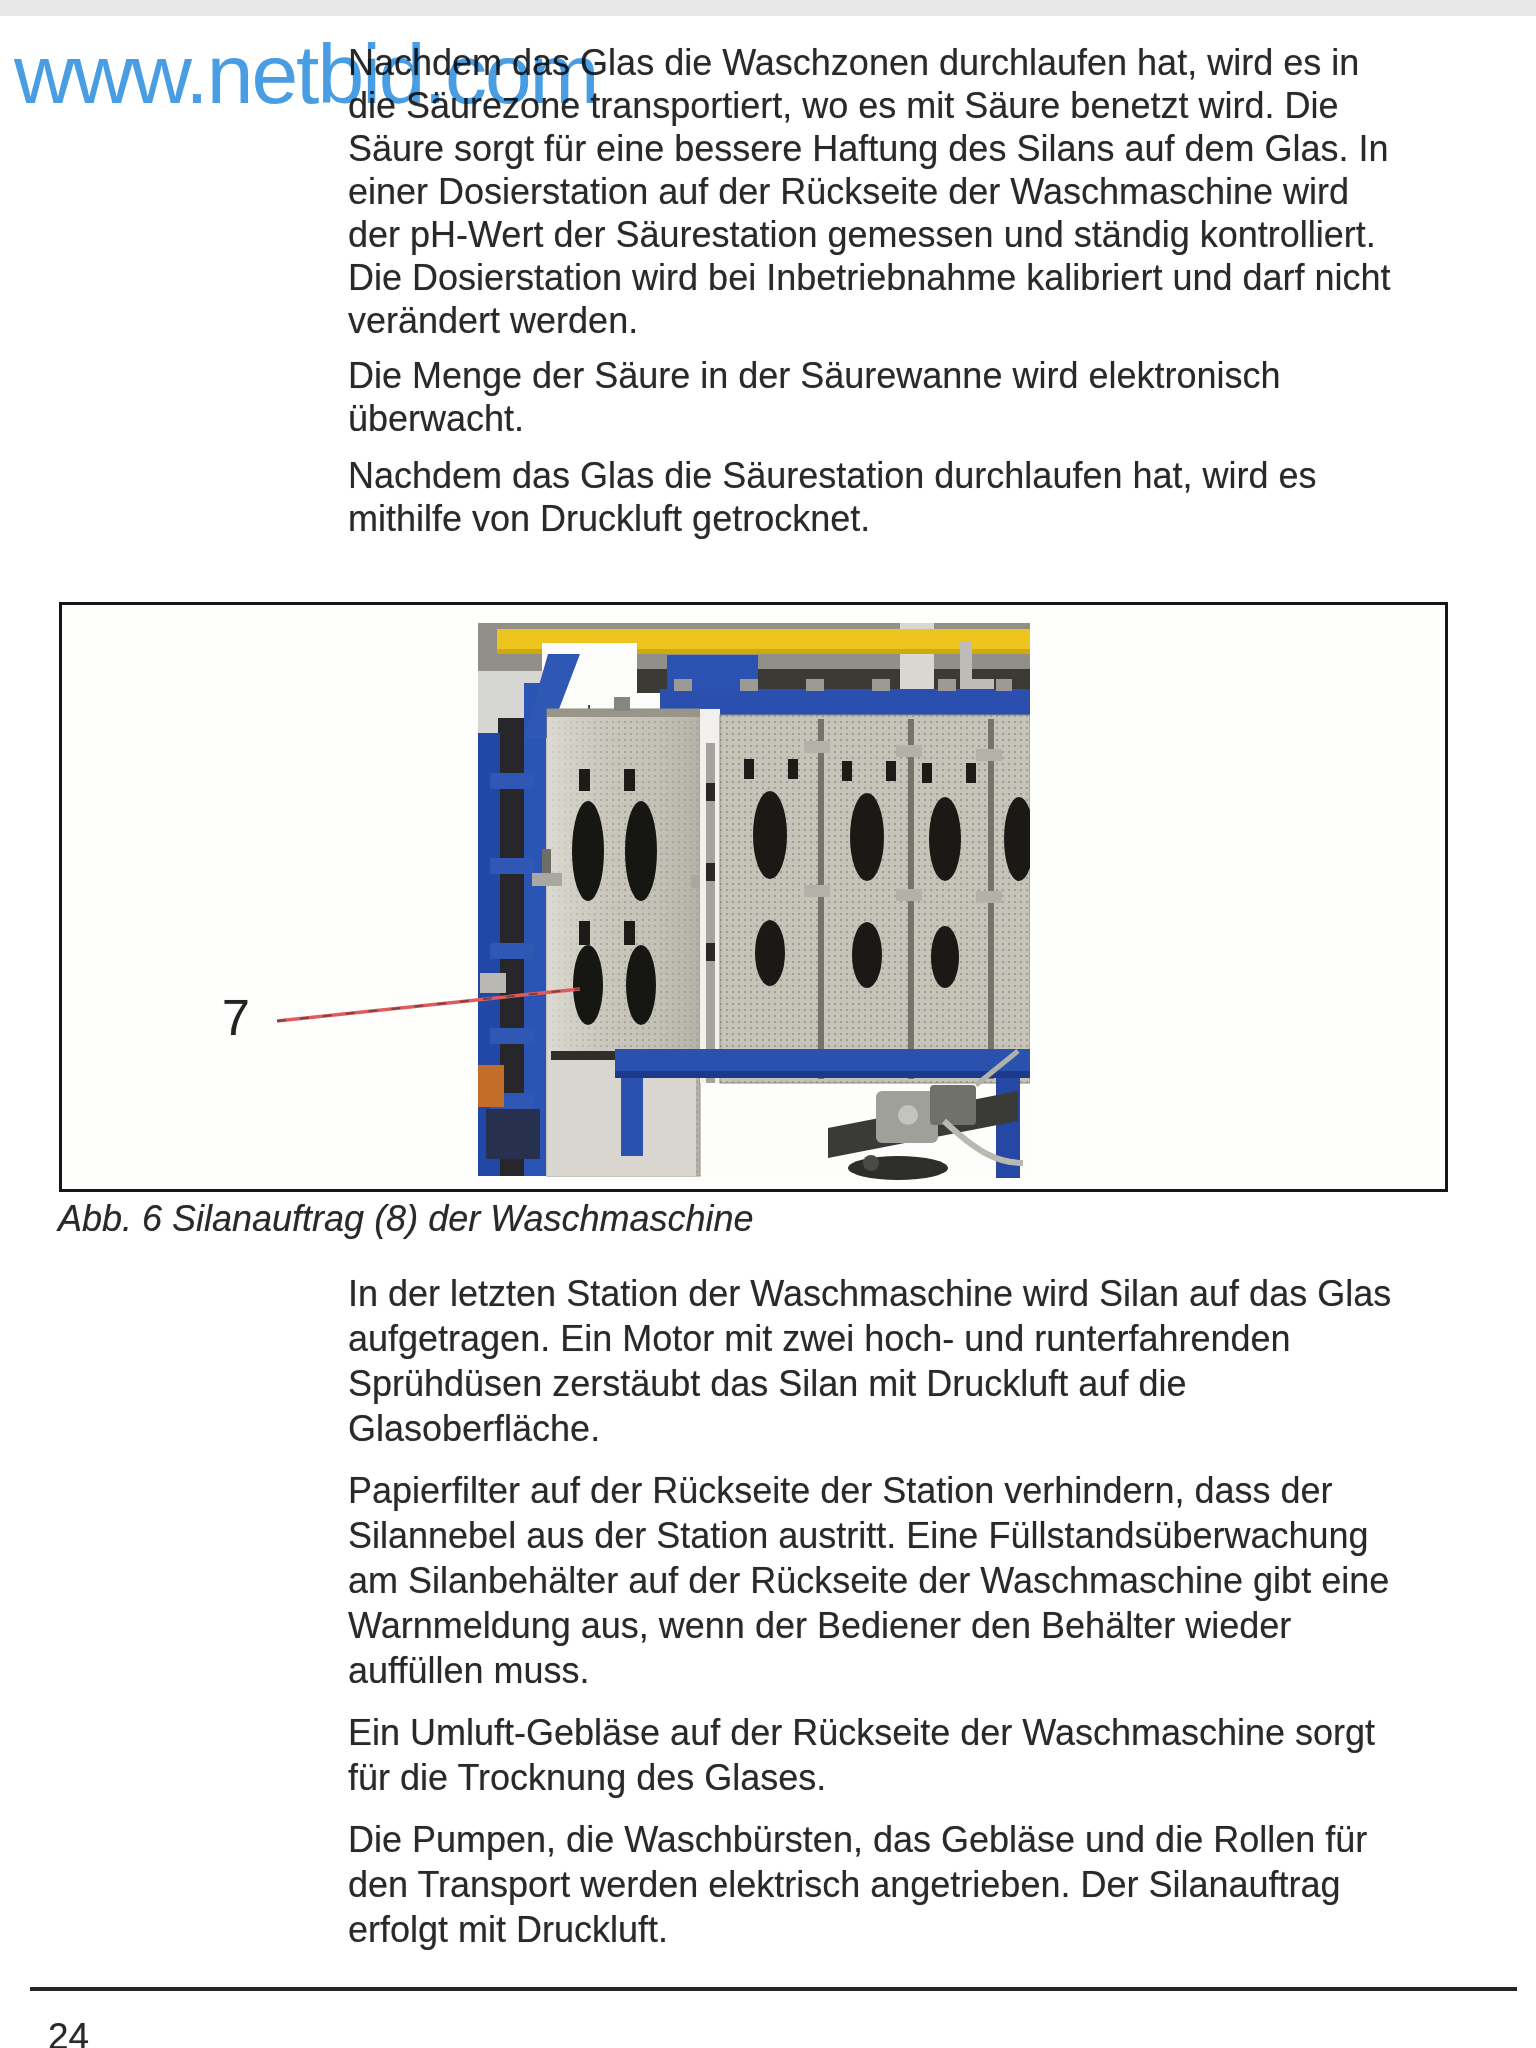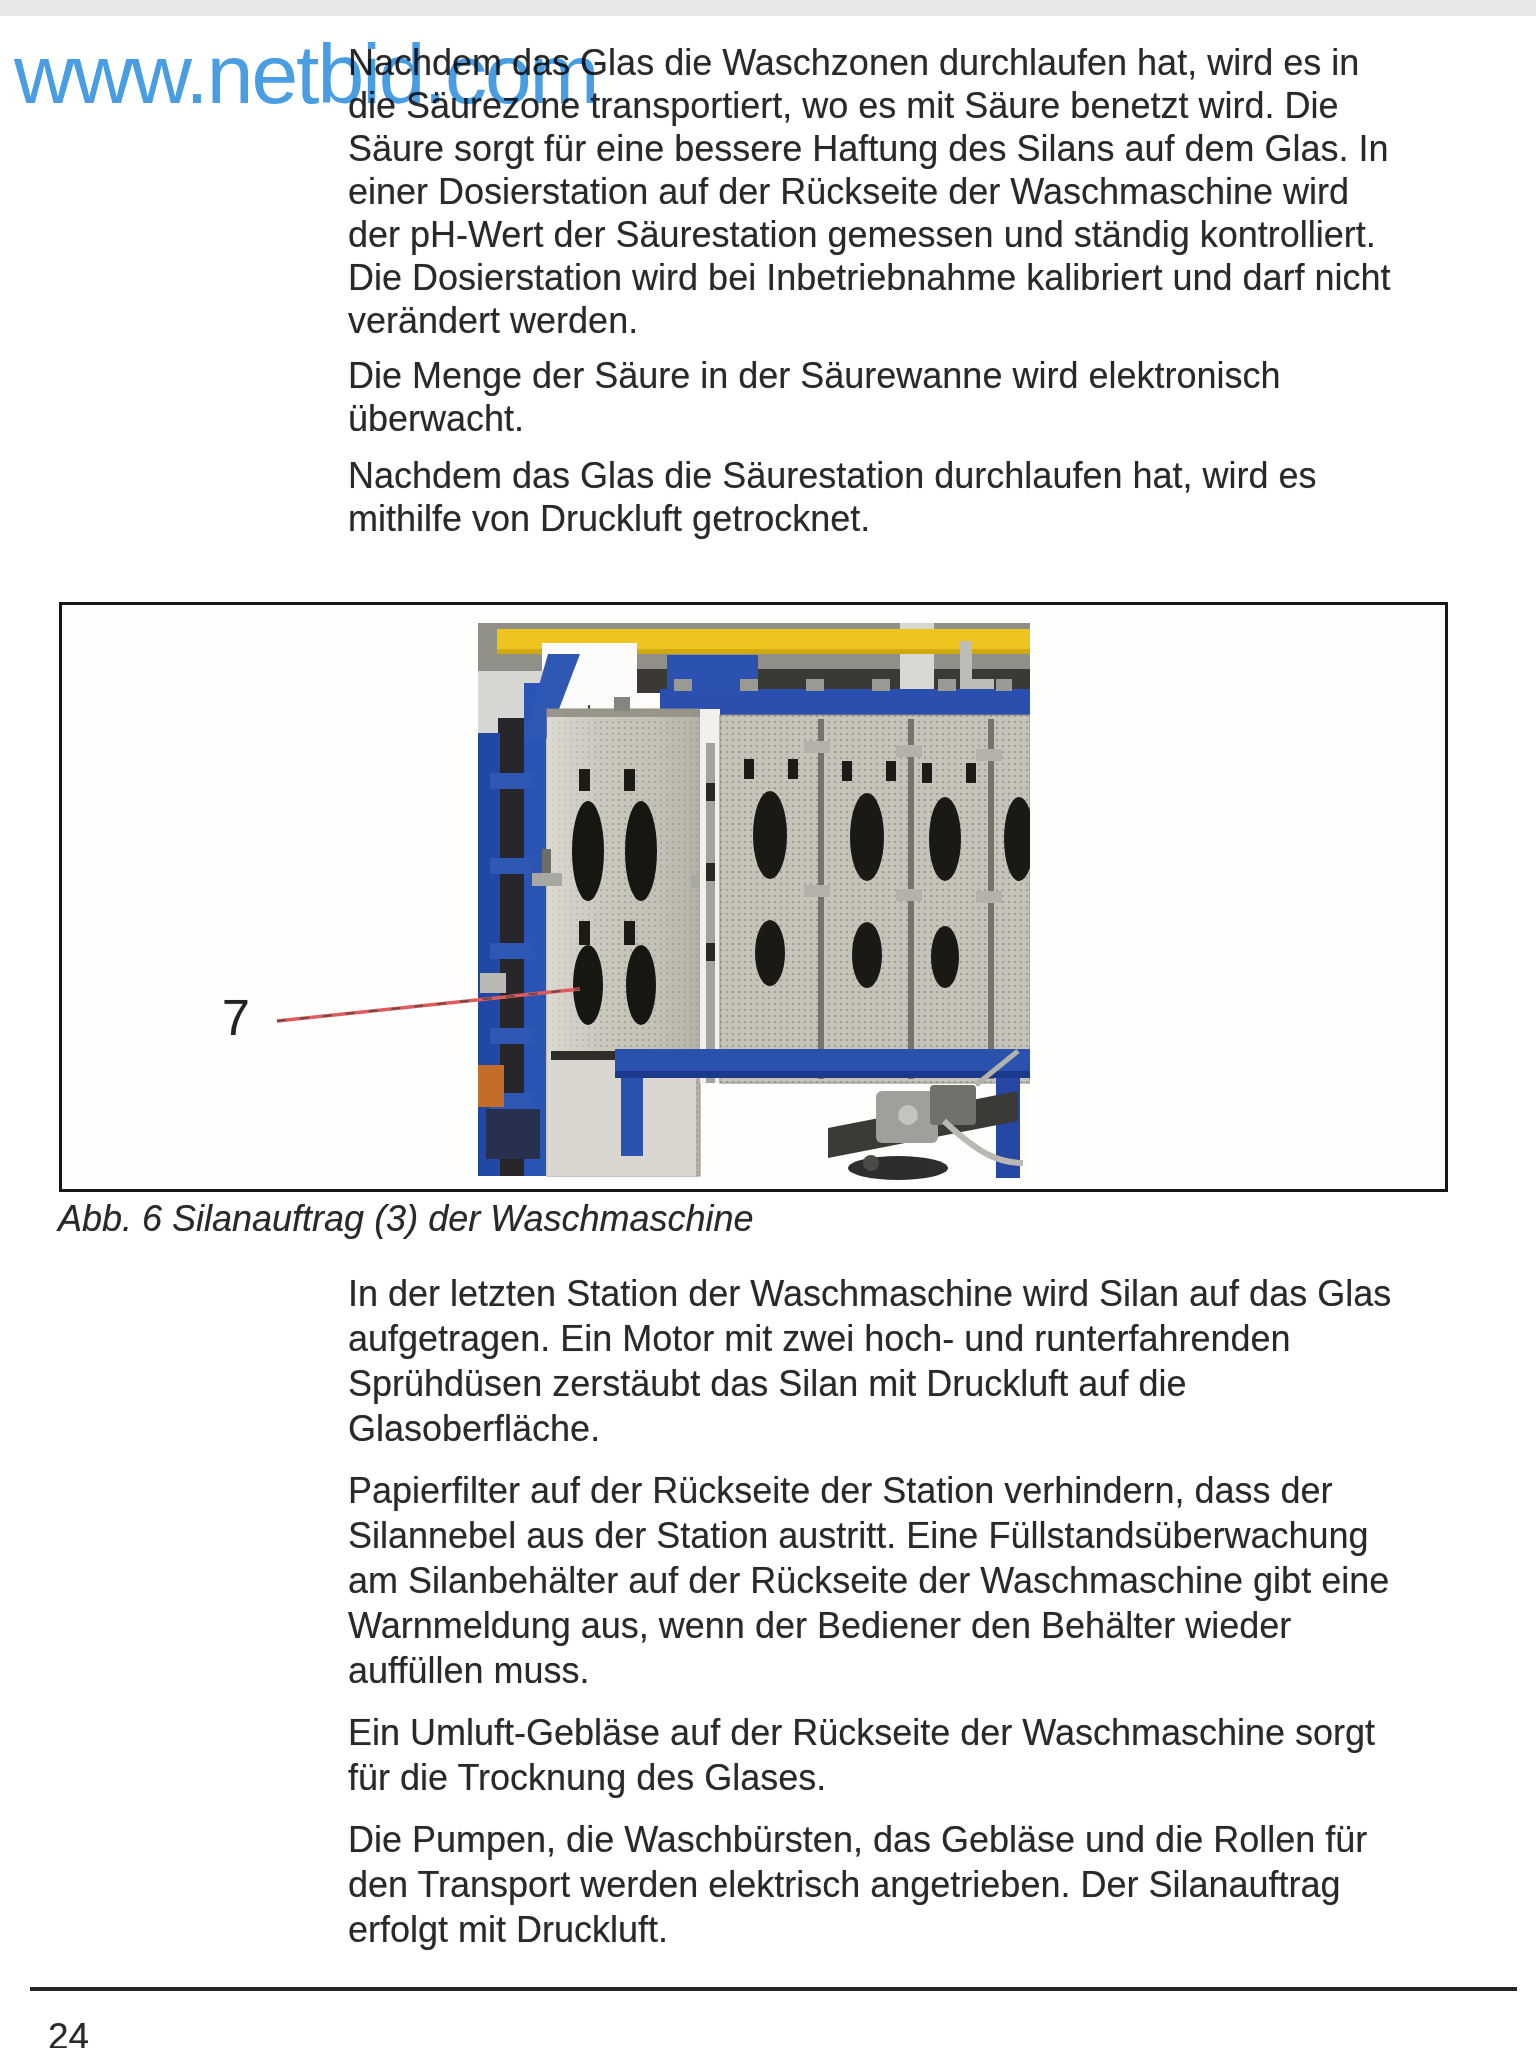--- a/index.html
+++ b/index.html
@@ -195,21 +195,21 @@
     <svg class="leader-svg" xmlns="http://www.w3.org/2000/svg">
       <line x1="215" y1="416" x2="518" y2="384" style="stroke:var(--leader-red,#e05c5c)" stroke-width="3.5"></line>
       <line x1="215" y1="416" x2="518" y2="384" stroke="#3a3a3a" stroke-width="2" stroke-dasharray="9 14" opacity=".65"></line>
     </svg>
 
     <div class="callout">7</div>
   </div>
 
   <div class="fig-caption-row">
     <span class="fig-label">Abb. 6</span>
-    <span class="fig-caption">Silanauftrag (3) der Waschmaschine</span>
+    <span class="fig-caption">Silanauftrag (8) der Waschmaschine</span>
   </div>
 
   <div class="para lower" style="top:1255px;">In der letzten Station der Waschmaschine wird Silan auf das Glas
 aufgetragen. Ein Motor mit zwei hoch- und runterfahrenden
 Sprühdüsen zerstäubt das Silan mit Druckluft auf die
 Glasoberfläche.</div>
   <div class="para lower" style="top:1452px;">Papierfilter auf der Rückseite der Station verhindern, dass der
 Silannebel aus der Station austritt. Eine Füllstandsüberwachung
 am Silanbehälter auf der Rückseite der Waschmaschine gibt eine
 Warnmeldung aus, wenn der Bediener den Behälter wieder

